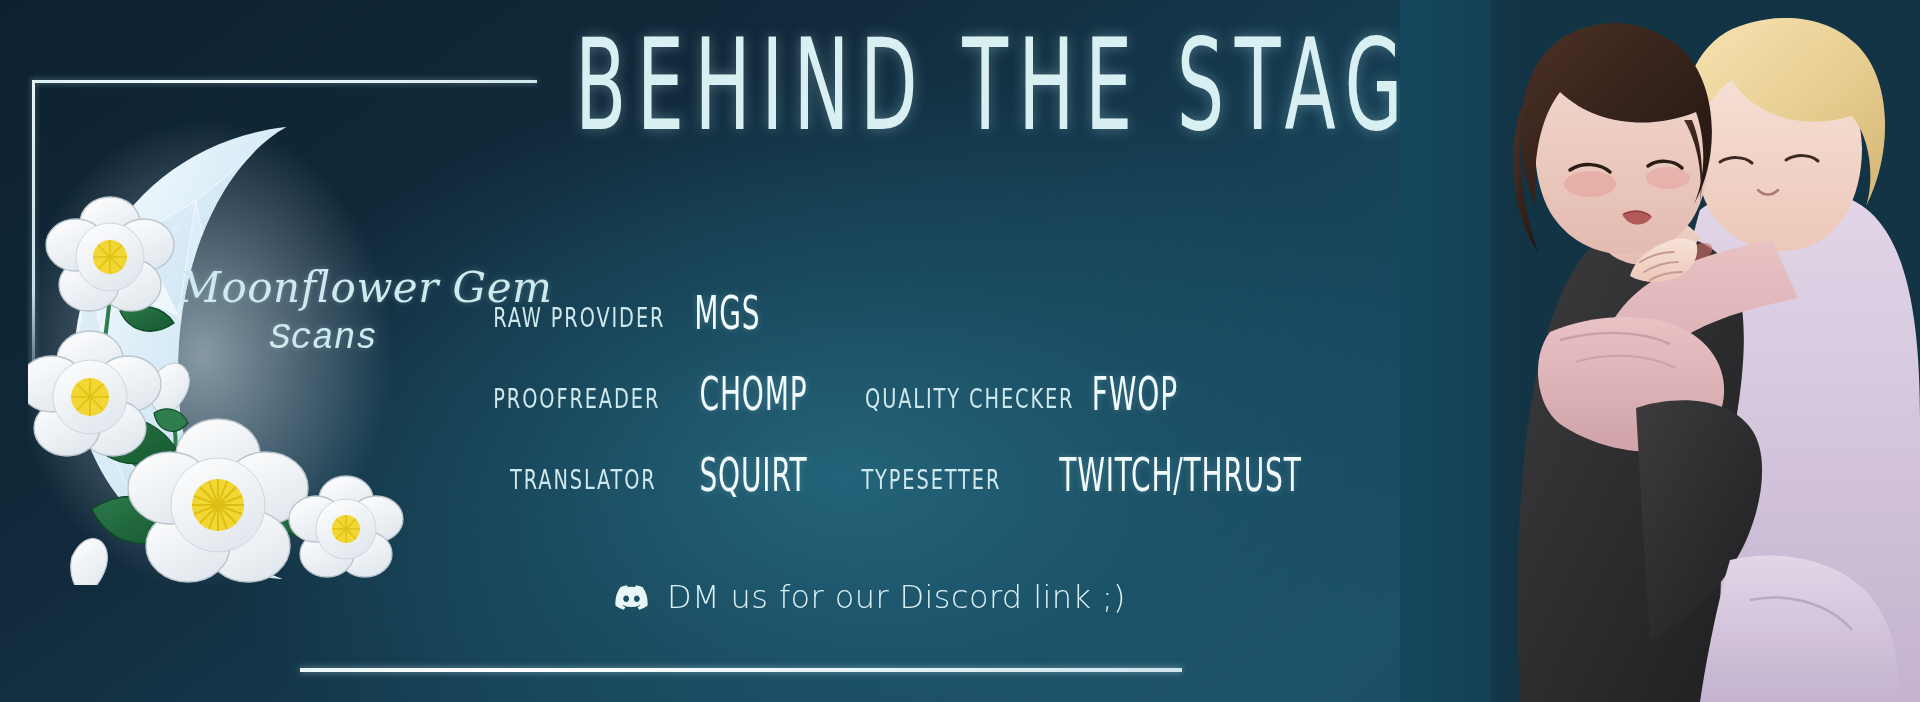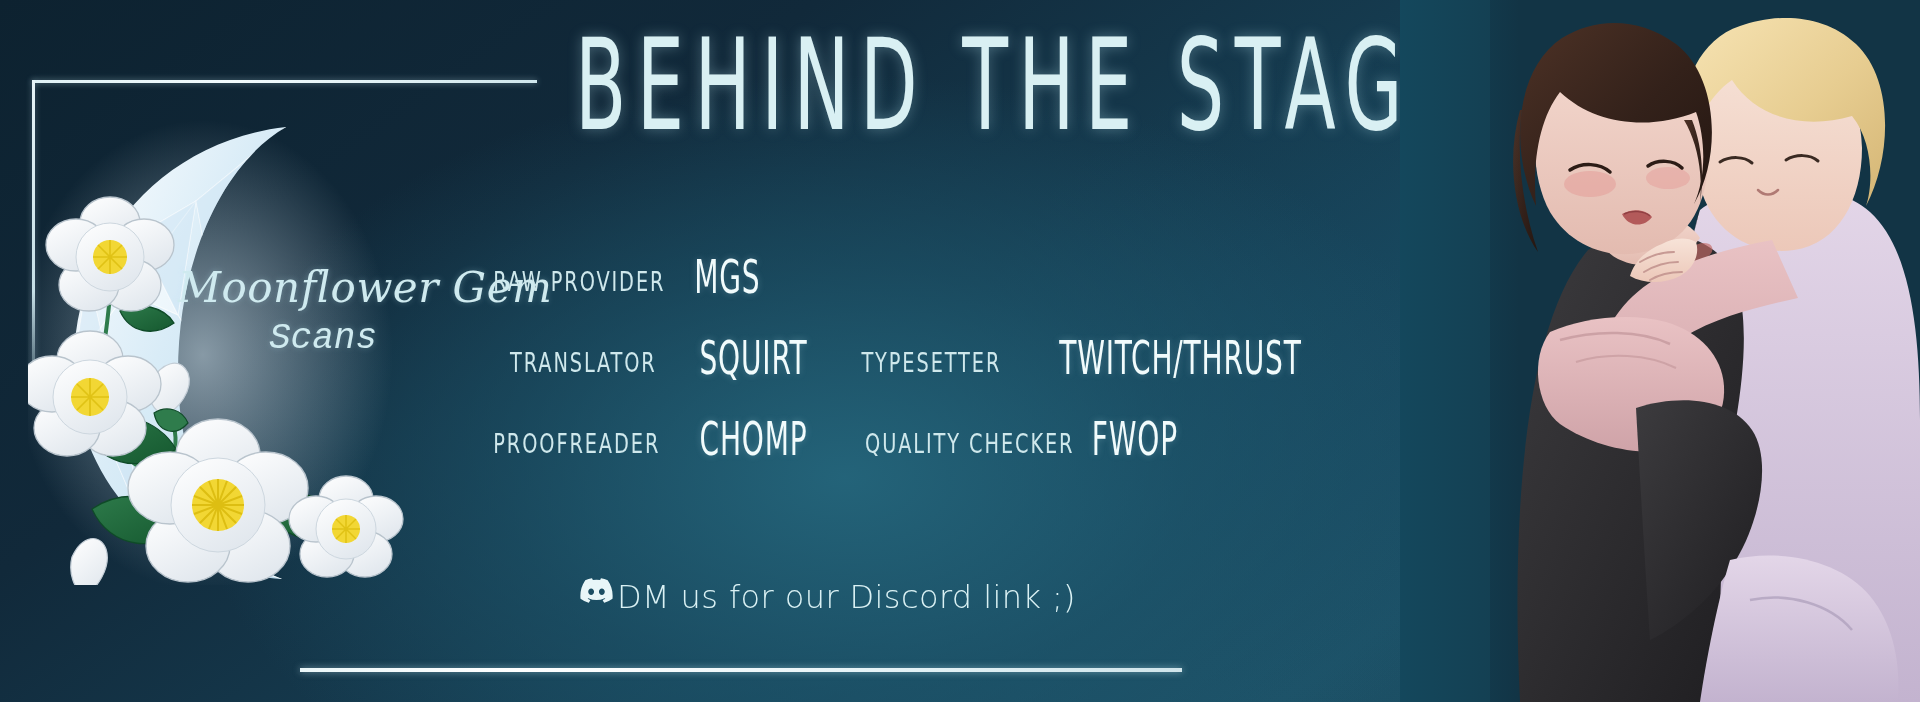--- a/index.html
+++ b/index.html
@@ -47,21 +47,21 @@
     transform:scaleX(.80) scaleY(1.22);
     transform-origin:left top;
     text-shadow:0 0 14px rgba(190,235,245,.35);
     white-space:nowrap;
   }
 
   
   .credits{
     position:absolute;left:480px;top:255px;width:760px;
   }
-  .cred-row{display:flex;align-items:center;margin-bottom:36px;}
+  .cred-row{display:flex;align-items:center;margin-bottom:36px;margin-top:36px;}
   .cred-col{display:flex;align-items:baseline;}
   .cred-col.left{width:370px;}
   .cred-col.right{width:390px;}
   .cred-label{
     font-family:"Liberation Sans Narrow","DejaVu Sans Condensed","Liberation Sans",sans-serif;
     font-size:25px;letter-spacing:2.2px;color:#cfe8ec;font-weight:300;
     transform:scaleX(.86) scaleY(1.05);transform-origin:right baseline;
     text-align:right;white-space:nowrap;
   }
   .cred-col.left .cred-label{width:190px;}
@@ -69,22 +69,22 @@
   .cred-value{
     font-family:"Liberation Sans Narrow","DejaVu Sans Condensed","Liberation Sans",sans-serif;
     font-size:39px;letter-spacing:1px;color:#f1fbfc;font-weight:300;
     transform:scaleX(.80) scaleY(1.18);transform-origin:left baseline;
     margin-left:16px;white-space:nowrap;
     text-shadow:0 0 8px rgba(200,240,250,.25);
   }
 
   
   .discord{
-    position:absolute;left:580px;top:578px;
-    display:flex;align-items:flex-start;gap:4px;
+    position:absolute;left:615px;top:578px;
+    display:flex;align-items:center;gap:19px;
   }
   .discord-icon{display:block;width:33px;height:25px;}
   .discord-text{
     font-family:"DejaVu Sans","Liberation Sans",sans-serif;
     font-size:32px;color:#daf1f4;font-weight:300;letter-spacing:.4px;
     white-space:nowrap;
   }
 
   
   .logo{position:absolute;left:28px;top:105px;width:445px;height:480px;}
@@ -269,40 +269,40 @@
 
     <div class="cred-row">
       <div class="cred-col left">
         <span class="cred-label">RAW PROVIDER</span>
         <span class="cred-value">MGS</span>
       </div>
     </div>
 
     <div class="cred-row">
       <div class="cred-col left">
+        <span class="cred-label">PROOFREADER</span>
+        <span class="cred-value">CHOMP</span>
+      </div>
+      <div class="cred-col right">
+        <span class="cred-label">QUALITY CHECKER</span>
+        <span class="cred-value">FWOP</span>
+      </div>
+    </div>
+
+    <div class="cred-row">
+      <div class="cred-col left">
         <span class="cred-label">TRANSLATOR</span>
         <span class="cred-value">SQUIRT</span>
       </div>
       <div class="cred-col right">
         <span class="cred-label">TYPESETTER</span>
         <span class="cred-value">TWITCH/THRUST</span>
       </div>
     </div>
 
-    <div class="cred-row">
-      <div class="cred-col left">
-        <span class="cred-label">PROOFREADER</span>
-        <span class="cred-value">CHOMP</span>
-      </div>
-      <div class="cred-col right">
-        <span class="cred-label">QUALITY CHECKER</span>
-        <span class="cred-value">FWOP</span>
-      </div>
-    </div>
-
   </div>
 
   <div class="discord">
     <svg class="discord-icon" viewBox="0 0 71 55" xmlns="http://www.w3.org/2000/svg">
       <path fill="#e8f6f8" d="M60.1 4.9A58.5 58.5 0 0 0 45.6.4a.2.2 0 0 0-.2.1c-.6 1.1-1.3 2.6-1.8 3.7a54 54 0 0 0-16.2 0c-.5-1.2-1.2-2.6-1.9-3.7a.2.2 0 0 0-.2-.1 58.4 58.4 0 0 0-14.5 4.5.2.2 0 0 0-.1.1C1.6 18.7-1 32.1.3 45.4a.2.2 0 0 0 .1.2 58.8 58.8 0 0 0 17.7 9 .2.2 0 0 0 .3-.1c1.4-1.9 2.6-3.9 3.6-6a.2.2 0 0 0-.1-.3 38.7 38.7 0 0 1-5.5-2.6.2.2 0 0 1 0-.4l1.1-.8a.2.2 0 0 1 .2 0 42 42 0 0 0 35.6 0 .2.2 0 0 1 .2 0l1.1.9a.2.2 0 0 1 0 .3 36.3 36.3 0 0 1-5.5 2.6.2.2 0 0 0-.1.3c1 2.1 2.2 4.1 3.5 6a.2.2 0 0 0 .3.1 58.6 58.6 0 0 0 17.8-9 .2.2 0 0 0 .1-.2c1.5-15.3-2.5-28.6-10.6-40.4a.2.2 0 0 0 0-.1zM23.7 37.3c-3.5 0-6.4-3.2-6.4-7.2s2.8-7.2 6.4-7.2c3.6 0 6.5 3.3 6.4 7.2 0 4-2.8 7.2-6.4 7.2zm23.6 0c-3.5 0-6.4-3.2-6.4-7.2s2.8-7.2 6.4-7.2c3.6 0 6.5 3.3 6.4 7.2 0 4-2.8 7.2-6.4 7.2z"></path>
     </svg>
     <span class="discord-text">DM us for our Discord link ;)</span>
   </div>
 
   <div class="artwork">

